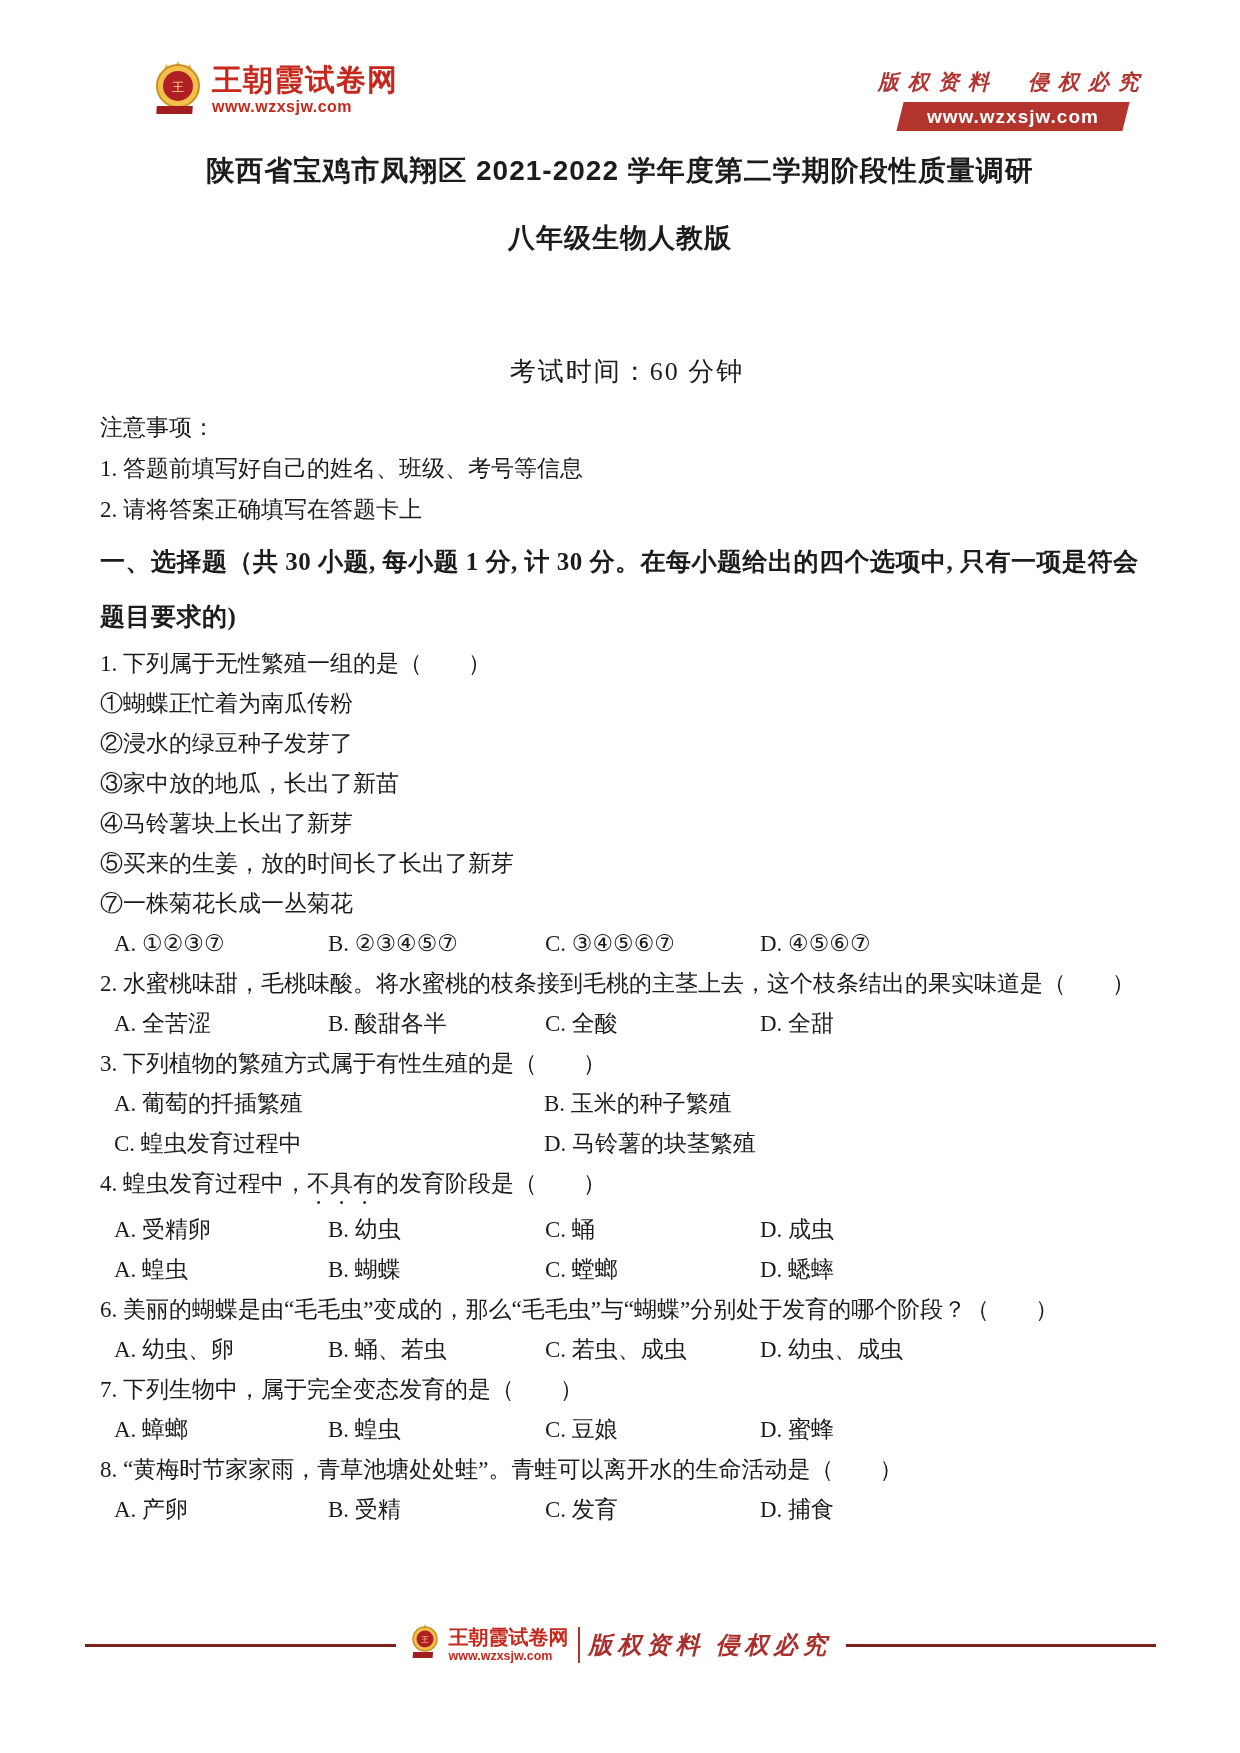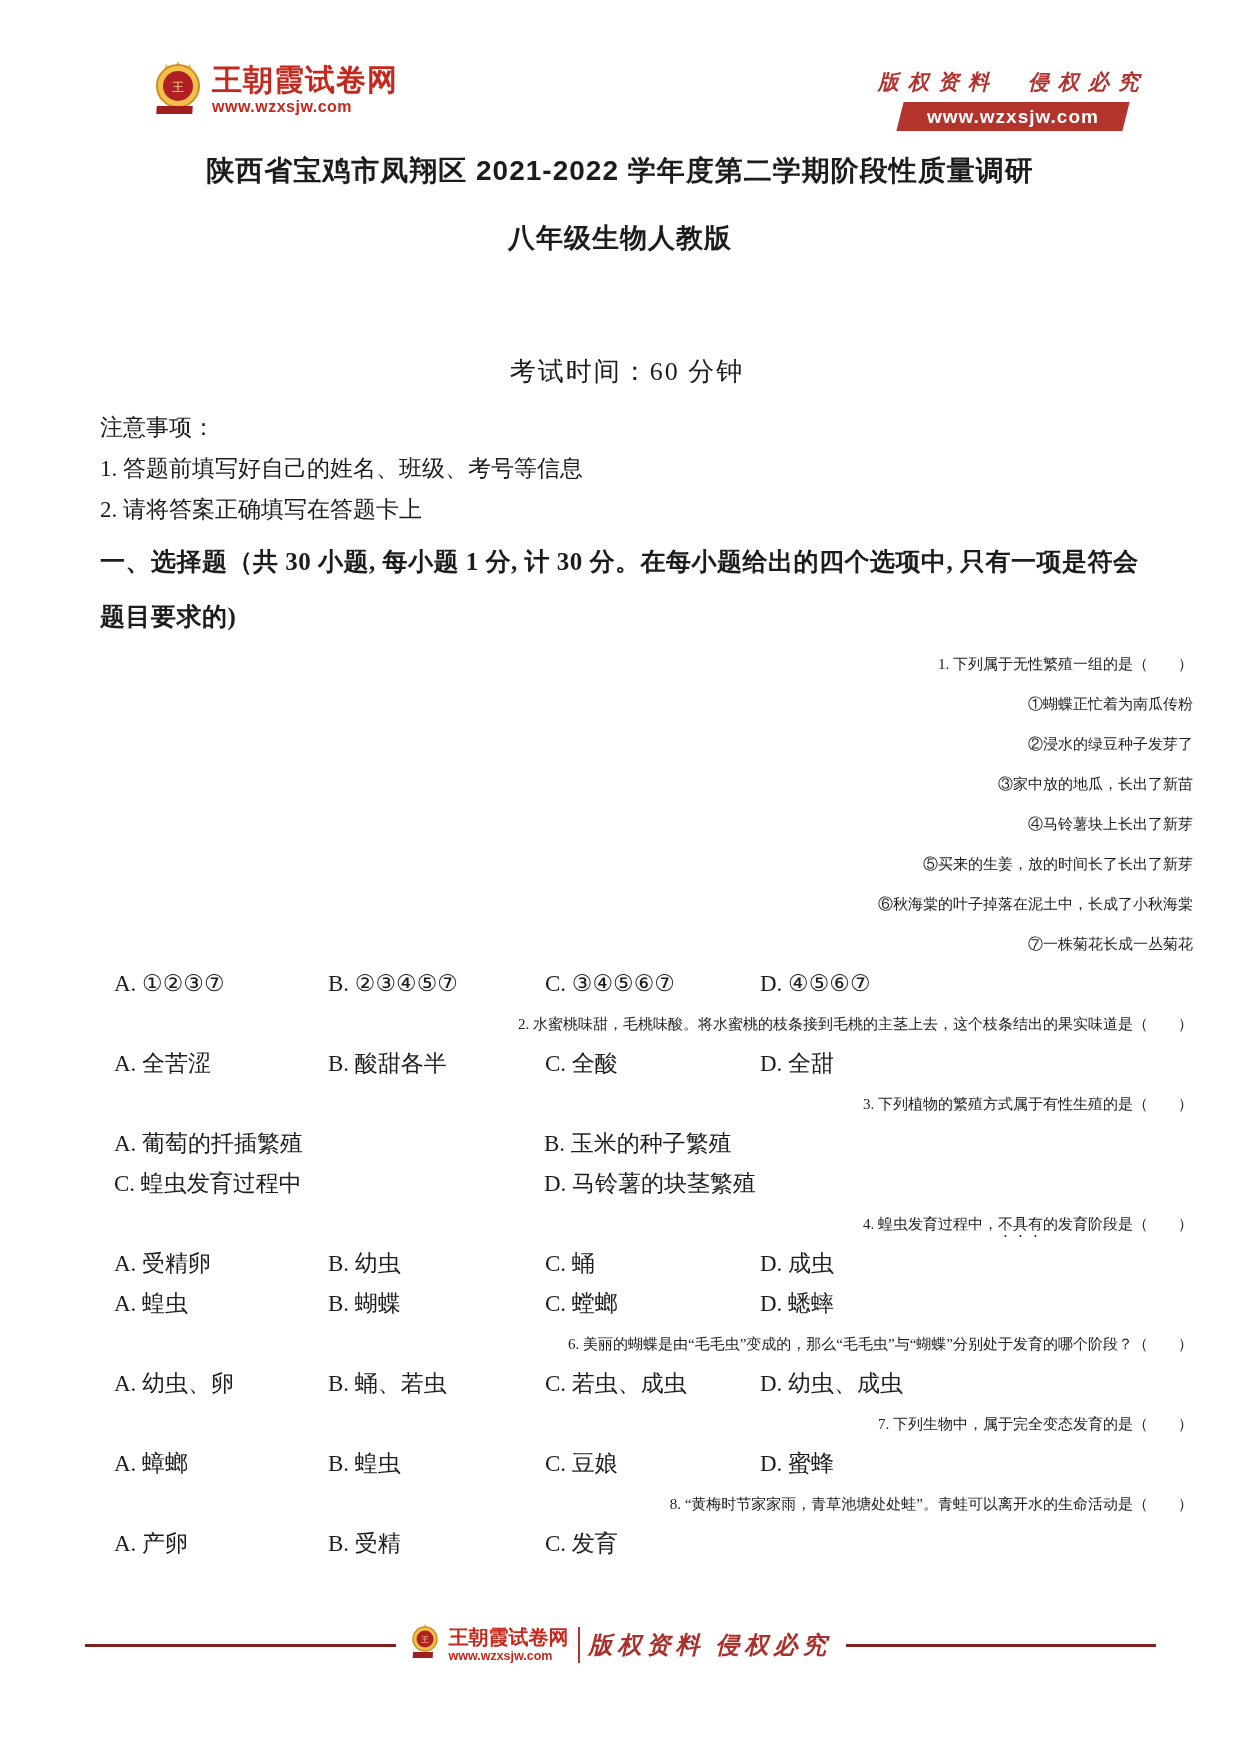--- a/index.html
+++ b/index.html
@@ -57,21 +57,21 @@
   }
   .exam-time{
     margin-top:98px;text-align:center;font-size:26px;letter-spacing:2px;padding-left:14px;
   }
   
   .content{padding:18px 47px 0 100px;}
   .notice-line{font-size:23px;line-height:41px;}
   .section-head{
     font-weight:700;font-size:25px;line-height:55px;margin-top:4px;letter-spacing:.5px;
   }
-  .line{font-size:15px;line-height:40px;white-space:nowrap;text-align:right;}
+  .line{font-size:23px;line-height:40px;white-space:nowrap;}
   .opts4{
     display:grid;grid-template-columns:214px 217px 215px 1fr;
     font-size:23px;line-height:40px;padding-left:14px;
   }
   .opts2{
     display:grid;grid-template-columns:430px 1fr;
     font-size:23px;line-height:40px;padding-left:14px;
   }
   .emph{
     -webkit-text-emphasis:filled dot #1c1c1c;text-emphasis:filled dot #1c1c1c;
@@ -142,21 +142,20 @@
 
     <div class="section-head">一、选择题（共 30 小题, 每小题 1 分, 计 30 分。在每小题给出的四个选项中, 只有一项是符会</div>
     <div class="section-head" style="margin-top:0;">题目要求的)</div>
 
     <div class="line">1. 下列属于无性繁殖一组的是（　　）</div>
     <div class="line">①蝴蝶正忙着为南瓜传粉</div>
     <div class="line">②浸水的绿豆种子发芽了</div>
     <div class="line">③家中放的地瓜，长出了新苗</div>
     <div class="line">④马铃薯块上长出了新芽</div>
     <div class="line">⑤买来的生姜，放的时间长了长出了新芽</div>
-    <div class="line">⑥秋海棠的叶子掉落在泥土中，长成了小秋海棠</div>
     <div class="line">⑦一株菊花长成一丛菊花</div>
     <div class="opts4">
       <span>A. ①②③⑦</span>
       <span>B. ②③④⑤⑦</span>
       <span>C. ③④⑤⑥⑦</span>
       <span>D. ④⑤⑥⑦</span>
     </div>
 
     <div class="line">2. 水蜜桃味甜，毛桃味酸。将水蜜桃的枝条接到毛桃的主茎上去，这个枝条结出的果实味道是（　　）</div>
     <div class="opts4">
@@ -205,20 +204,21 @@
       <span>B. 蝗虫</span>
       <span>C. 豆娘</span>
       <span>D. 蜜蜂</span>
     </div>
 
     <div class="line">8. “黄梅时节家家雨，青草池塘处处蛙”。青蛙可以离开水的生命活动是（　　）</div>
     <div class="opts4">
       <span>A. 产卵</span>
       <span>B. 受精</span>
       <span>C. 发育</span>
+      <span>D. 捕食</span>
     </div>
 
   </div>
 
   <div class="footer">
     <div class="rule"></div>
     <div class="footer-center">
       <span class="seal">
         <svg width="30" height="38" viewBox="0 0 30 38">
           <polygon points="15,0 17,4 13,4" fill="#e9b93c"></polygon>

